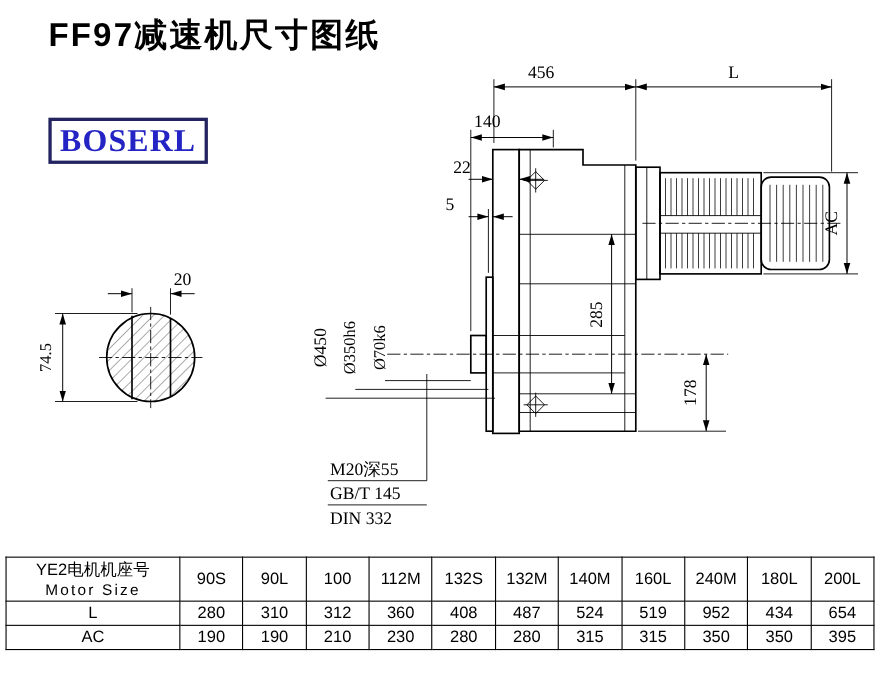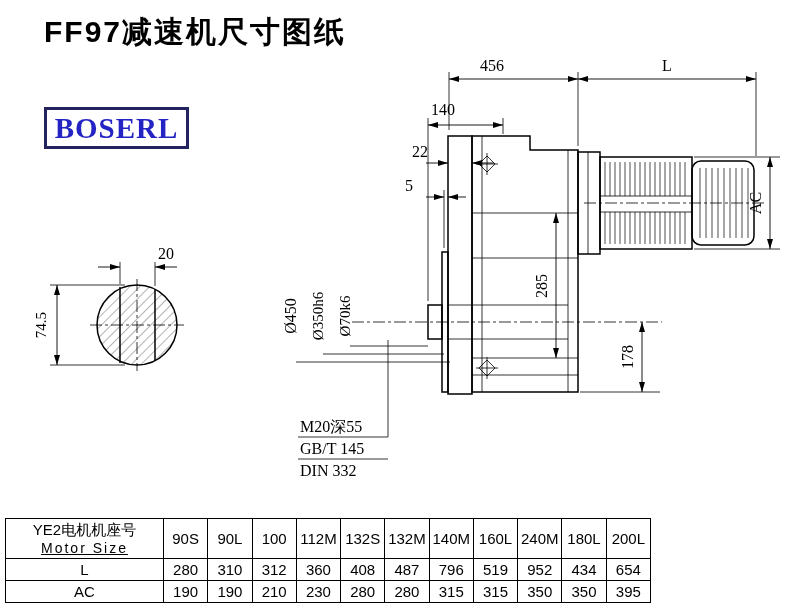--- a/index.html
+++ b/index.html
@@ -18,27 +18,27 @@
   .o   { stroke:#000; stroke-width:1.5; fill:none; }
   .oh  { stroke:#000; stroke-width:1.5; fill:url(#hatch); }
   .t   { stroke:#000; stroke-width:0.8; fill:none; }
   .d   { stroke:#000; stroke-width:0.9; fill:none; }
   .fin { stroke:#000; stroke-width:0.7; fill:none; }
   .cl  { stroke:#000; stroke-width:0.8; fill:none; stroke-dasharray:12 3 3 3; }
   text { fill:#000; }
   .dt  { font-family:"Liberation Serif", serif; font-size:16px; }
   .dts { font-family:"Liberation Serif", serif; font-size:15px; }
 
-  table.dims { position:absolute; left:5px; top:518px; width:646px; border-collapse:collapse; table-layout:fixed; background:#fff; }
+  table.dims { position:absolute; left:5px; top:506px; width:790px; border-collapse:collapse; table-layout:fixed; background:#fff; }
   table.dims th, table.dims td { border:1px solid #000; text-align:center; vertical-align:middle;
        font-size:15px; font-weight:normal; color:#000; padding:0; overflow:hidden; }
   table.dims col.first { width:158px; }
   tr.hdr th { height:40px; }
   tr.row td { height:22px; }
-  .ms { letter-spacing:2px; font-size:14px;text-decoration:underline; }
+  .ms { letter-spacing:2px; font-size:14px; }
 </style>
 </head>
 <body>
 
 <div class="canvas">
 
   <div class="title">FF97减速机尺寸图纸</div>
 
   <div class="logo">
     <span>BOSERL</span>
@@ -192,21 +192,21 @@
         <th>200L</th>
       </tr>
       <tr class="row">
         <td>L</td>
         <td>280</td>
         <td>310</td>
         <td>312</td>
         <td>360</td>
         <td>408</td>
         <td>487</td>
-        <td>796</td>
+        <td>524</td>
         <td>519</td>
         <td>952</td>
         <td>434</td>
         <td>654</td>
       </tr>
       <tr class="row">
         <td>AC</td>
         <td>190</td>
         <td>190</td>
         <td>210</td>

